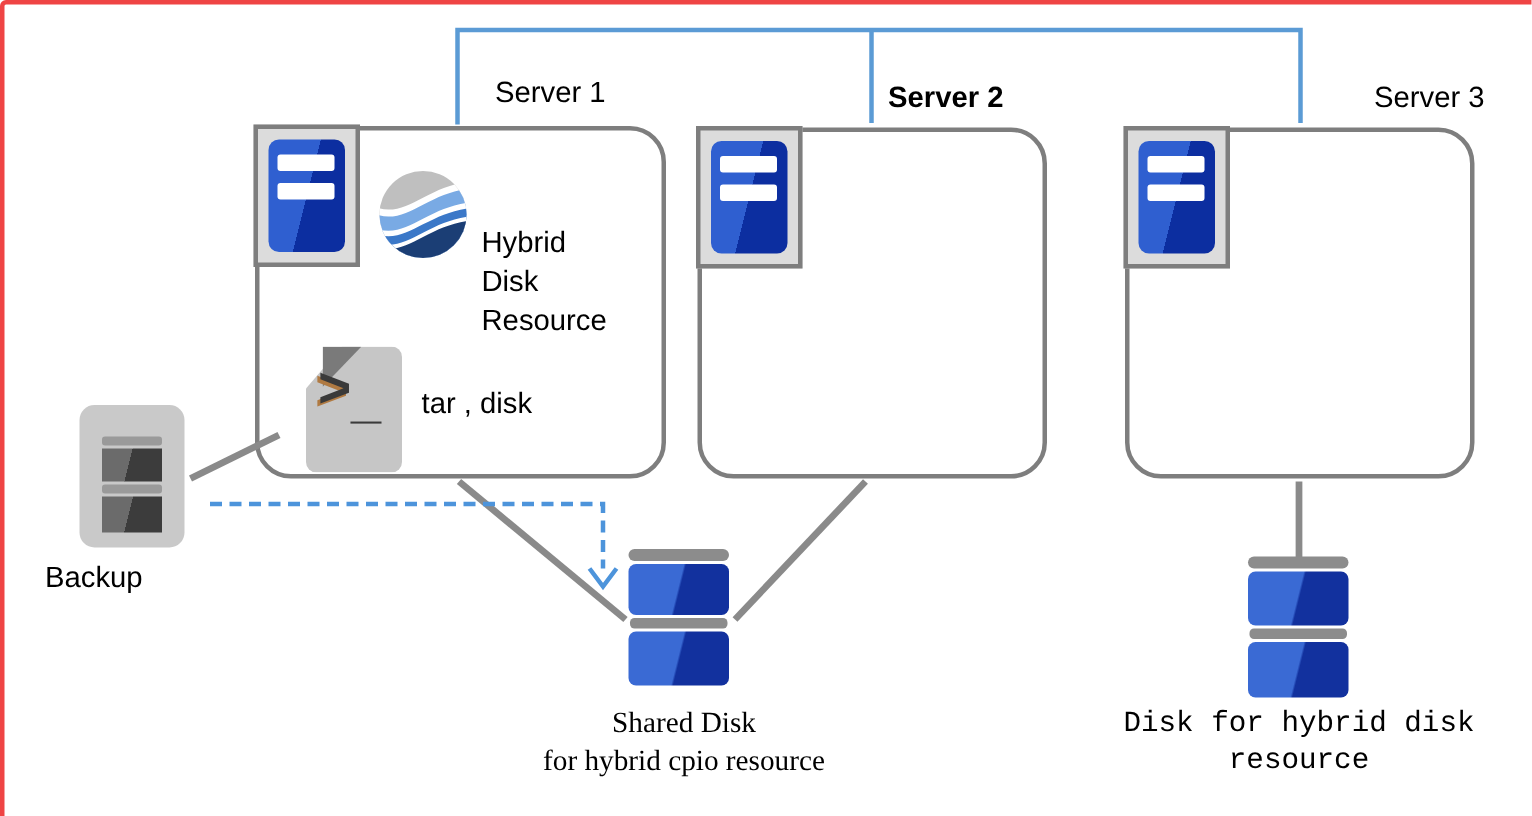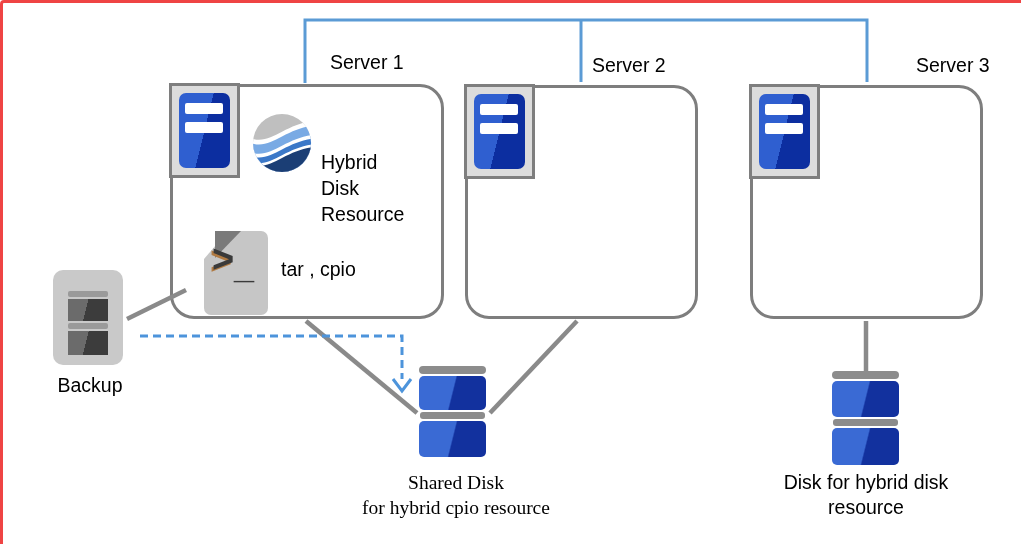--- a/index.html
+++ b/index.html
@@ -58,21 +58,21 @@
 
   
   .backup-device{
     position:absolute;left:50px;top:267px;width:70px;height:95px;background:#c9c9c9;
     border-radius:10px;z-index:4;
   }
   .bd-bar{position:absolute;left:15px;width:40px;height:6px;background:#9a9a9a;border-radius:2px;}
   .bd-block{
     position:absolute;left:15px;width:40px;background:linear-gradient(104deg,#6b6b6b 45%,#3c3c3c 45%);
   }
-  .backup-label{position:absolute;left:27px;top:370px;width:120px;text-align:center;
+  .backup-label{position:absolute;left:27px;top:370px;width:120px;
     font-size:19.5px;line-height:25px;}
   .backup-label span{display:block;}
 
   
   .disk{position:absolute;width:67px;display:flex;flex-direction:column;gap:2px;z-index:4;}
   .disk .cap{height:8px;background:#8c8c8c;border-radius:4px;}
   .disk .band{height:7px;background:#8c8c8c;border-radius:3px;margin:0 1px;}
   .disk .platter{background:linear-gradient(104deg,#3a6ad4 49%,#12319e 51%);border-radius:5px;}
   .disk .p1{height:34px;}
   .disk .p2{height:36px;}
@@ -92,21 +92,21 @@
     <path d="M302,80 L302,17 L864,17 L864,79 M578,17 L578,79" fill="none" stroke="#5b9bd5" stroke-width="3"></path>
     <path d="M124,316 L183,287" fill="none" stroke="#8a8a8a" stroke-width="4.5"></path>
     <path d="M303,318 L414,410" fill="none" stroke="#8a8a8a" stroke-width="4.5"></path>
     <path d="M574,318 L487,410" fill="none" stroke="#8a8a8a" stroke-width="4.5"></path>
     <path d="M863,318 L863,369" fill="none" stroke="#8a8a8a" stroke-width="4.5"></path>
     <path d="M137,333 L399,333 L399,376" fill="none" stroke="#4d94db" stroke-width="3" stroke-dasharray="8 5"></path>
     <path d="M390,376 L399,388 L408,376" fill="none" stroke="#4d94db" stroke-width="3"></path>
   </svg>
 
   <div class="server-label" style="left:327px;top:48px;">Server 1</div>
-  <div class="server-label" style="left:589px;top:51px;">Server 2</div>
+  <div class="server-label" style="left:589px;top:51px;font-weight:bold;">Server 2</div>
   <div class="server-label" style="left:877px;top:51px;margin-left:36px;">Server 3</div>
 
   <div class="server-icon" style="left:166px;top:80px;">
     <div class="server-blue">
       <span class="bar b1"></span>
       <span class="bar b2"></span>
     </div>
   </div>
   <div class="server-icon" style="left:461px;top:81px;">
     <div class="server-blue">
@@ -143,21 +143,21 @@
     <span>Disk</span>
     <span>Resource</span>
   </div>
 
   <div class="file-icon">
     <div class="file-body"></div>
     <div class="file-fold"></div>
     <span class="prompt-gt">&gt;</span>
     <span class="prompt-us">_</span>
   </div>
-  <div class="tools-label">tar , cpio</div>
+  <div class="tools-label">tar , disk</div>
 
   <div class="backup-device">
     <div class="bd-bar" style="top:21px;"></div>
     <div class="bd-block" style="top:29px;height:22px;"></div>
     <div class="bd-bar" style="top:53px;"></div>
     <div class="bd-block" style="top:61px;height:24px;"></div>
   </div>
   <div class="backup-label">
     <span>Backup</span>
   </div>
@@ -172,18 +172,18 @@
     <span>Shared Disk</span>
     <span>for hybrid cpio resource</span>
   </div>
 
   <div class="disk" style="left:829px;top:368px;">
     <div class="cap"></div>
     <div class="platter" style="height:36px;"></div>
     <div class="band"></div>
     <div class="platter" style="height:37px;"></div>
   </div>
-  <div class="disk-label" style="left:743px;top:467px;">
+  <div class="disk-label" style="left:743px;top:467px;font-family:Liberation Mono, monospace;">
     <span>Disk for hybrid disk</span>
     <span>resource</span>
   </div>
 
 </div>
 
 </body></html>

